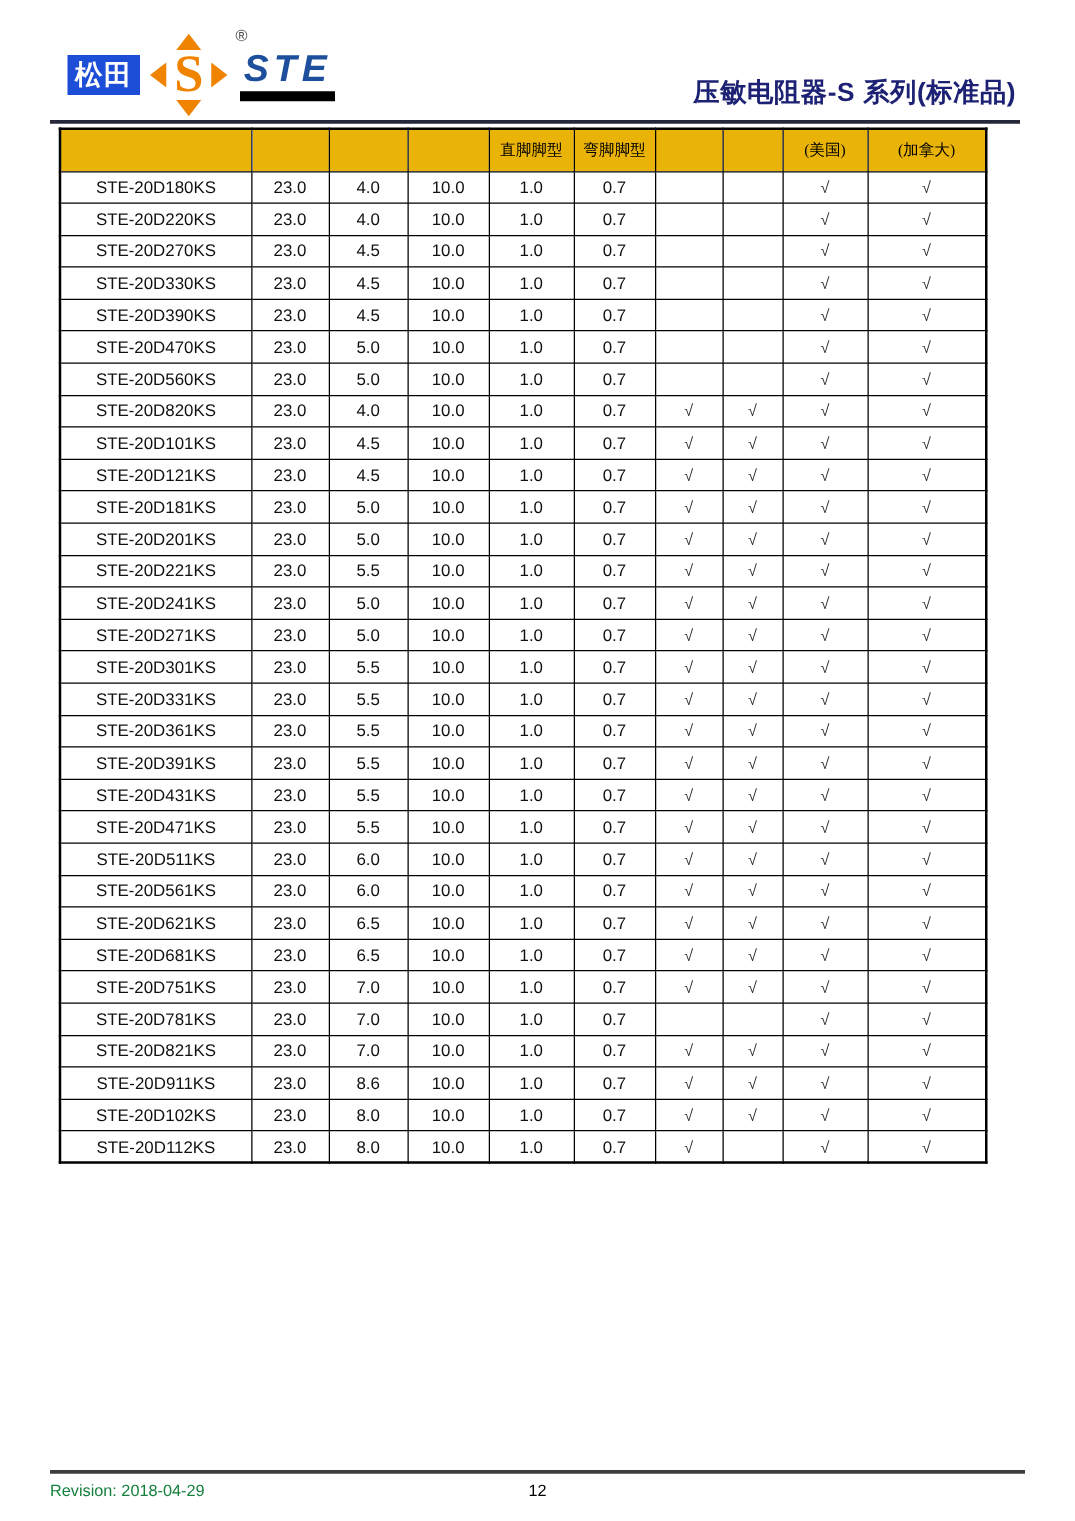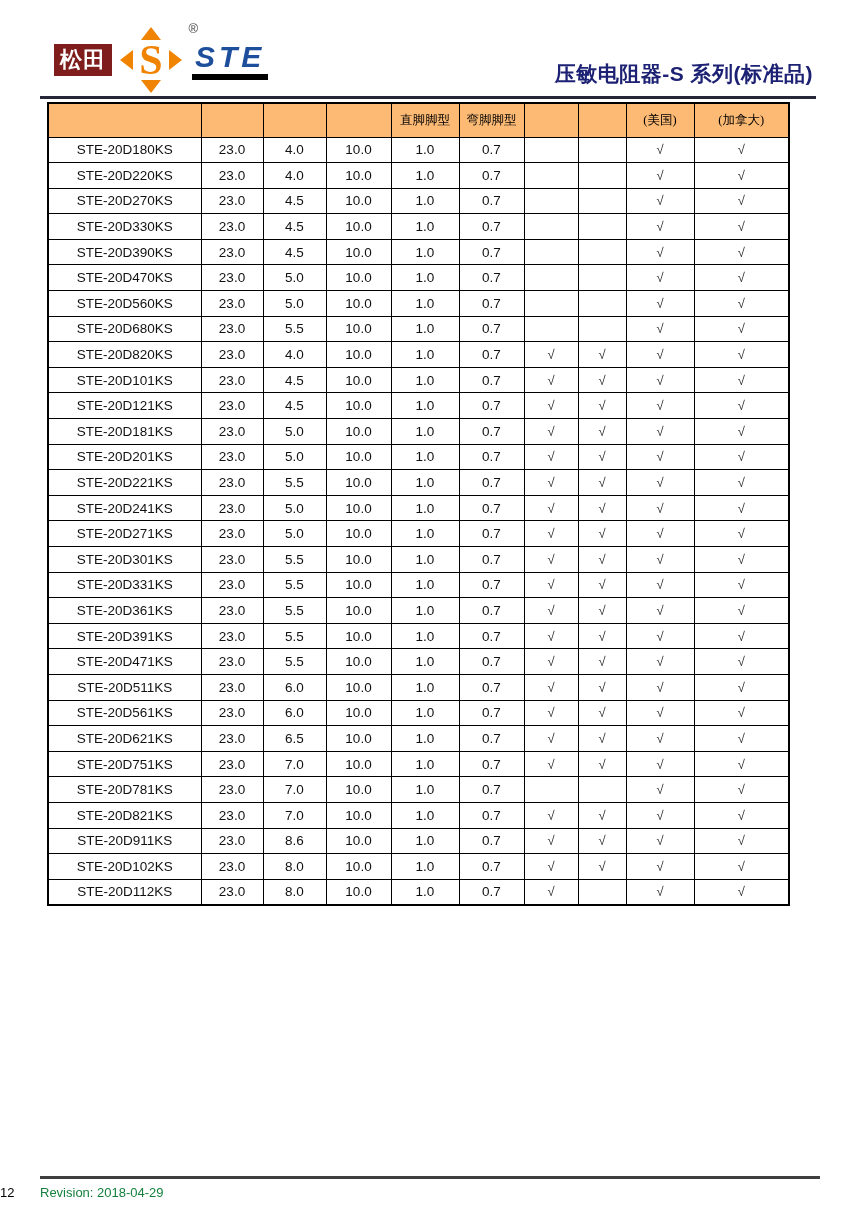--- a/index.html
+++ b/index.html
@@ -9,21 +9,21 @@
     position: relative; width: 860px; height: 1217px;
     background: #ffffff; overflow: hidden;
   }
 
   
   .logo-group {
     position: absolute; left: 54px; top: 24px; height: 72px;
     display: flex; align-items: center;
   }
   .logo-matsuda {
-    width: 58px; height: 32px; background: #7f1d1d; color: #ffffff;
+    width: 58px; height: 32px; background: #1d4ed8; color: #ffffff;
     display: flex; align-items: center; justify-content: center;
     font-size: 22px; font-weight: bold; letter-spacing: 1px;
     font-family: "Liberation Sans", sans-serif;
   }
   .emblem { position: relative; width: 62px; height: 66px; margin-left: 8px; margin-right: 10px; }
   .emblem .tri { position: absolute; width: 0; height: 0; }
   .tri-up    { left: 50%; transform: translateX(-50%); top: 0;
                border-left: 10px solid transparent; border-right: 10px solid transparent;
                border-bottom: 13px solid #f08300; }
   .tri-down  { left: 50%; transform: translateX(-50%); bottom: 0;
@@ -39,21 +39,21 @@
     position: absolute; inset: 0; display: flex; align-items: center; justify-content: center;
     font-family: "Liberation Serif", "DejaVu Serif", serif;
     font-size: 42px; font-weight: bold; color: #f08300; line-height: 1;
   }
   .registered {
     position: absolute; right: -16px; top: -6px;
     font-size: 13px; color: #444444; font-weight: normal;
   }
   .logo-ste {
     font-size: 30px; font-weight: 900; color: #1d4f9c; letter-spacing: 4px;
-    padding: 0 3px 1px 3px; border-bottom: 6px solid #000000; line-height: 1.1;
+    padding: 0 3px 1px 3px; border-bottom: 8px solid #000000; line-height: 1.1;
     font-family: "Liberation Sans", sans-serif; font-style: italic;
   }
 
   .page-title {
     position: absolute; top: 60px; right: 47px;
     font-size: 21px; font-weight: bold; color: #1c2173;
     letter-spacing: 0.5px; white-space: nowrap;
   }
   .header-rule {
     position: absolute; left: 40px; top: 96px; width: 776px; height: 3px;
@@ -66,37 +66,37 @@
     border-collapse: collapse; table-layout: fixed; background: #fff;
     border: 2.5px solid #000;
   }
   table.spec th, table.spec td {
     border: 1.5px solid #000; text-align: center; vertical-align: middle;
     padding: 0; overflow: hidden; white-space: nowrap;
   }
   table.spec thead tr { height: 34px; }
   table.spec tbody tr { height: 25.6px; margin-top: 25px; }
   table.spec th {
-    background: #fdba74; font-weight: normal; font-size: 12.5px; color: #000;
+    background: #eab308; font-weight: normal; font-size: 12.5px; color: #000;
     font-family: "Liberation Serif", "DejaVu Serif", serif;
     text-align: center;
   }
   table.spec td { font-size: 13.5px; color: #111; }
   table.spec td.check { font-size: 13px; color: #2e2e2e; }
 
   
   .footer-rule {
     position: absolute; left: 40px; top: 1176px; width: 780px; height: 3px;
     background: #3f3f3f;
   }
   .revision {
     position: absolute; left: 40px; top: 1185px; font-size: 13px; color: #15803d;
   }
   .page-num {
-    position: absolute; left: 0; top: 1185px; width: 860px; 
+    position: absolute; left: 0; top: 1185px; width: 860px; text-align: center;
     font-size: 13px; color: #000;
   }
 </style>
 </head>
 <body>
 
 <div class="page">
 
   <div class="logo-group">
     <div class="logo-matsuda">
@@ -223,32 +223,20 @@
           <td>5.0</td>
           <td>10.0</td>
           <td>1.0</td>
           <td>0.7</td>
           <td></td>
           <td></td>
           <td class="check">√</td>
           <td class="check">√</td>
         </tr>
         <tr>
-          <td>STE-20D680KS</td>
-          <td>23.0</td>
-          <td>5.5</td>
-          <td>10.0</td>
-          <td>1.0</td>
-          <td>0.7</td>
-          <td></td>
-          <td></td>
-          <td class="check">√</td>
-          <td class="check">√</td>
-        </tr>
-        <tr>
           <td>STE-20D820KS</td>
           <td>23.0</td>
           <td>4.0</td>
           <td>10.0</td>
           <td>1.0</td>
           <td>0.7</td>
           <td class="check">√</td>
           <td class="check">√</td>
           <td class="check">√</td>
           <td class="check">√</td>
@@ -379,20 +367,32 @@
           <td>5.5</td>
           <td>10.0</td>
           <td>1.0</td>
           <td>0.7</td>
           <td class="check">√</td>
           <td class="check">√</td>
           <td class="check">√</td>
           <td class="check">√</td>
         </tr>
         <tr>
+          <td>STE-20D431KS</td>
+          <td>23.0</td>
+          <td>5.5</td>
+          <td>10.0</td>
+          <td>1.0</td>
+          <td>0.7</td>
+          <td class="check">√</td>
+          <td class="check">√</td>
+          <td class="check">√</td>
+          <td class="check">√</td>
+        </tr>
+        <tr>
           <td>STE-20D471KS</td>
           <td>23.0</td>
           <td>5.5</td>
           <td>10.0</td>
           <td>1.0</td>
           <td>0.7</td>
           <td class="check">√</td>
           <td class="check">√</td>
           <td class="check">√</td>
           <td class="check">√</td>
@@ -416,20 +416,32 @@
           <td>10.0</td>
           <td>1.0</td>
           <td>0.7</td>
           <td class="check">√</td>
           <td class="check">√</td>
           <td class="check">√</td>
           <td class="check">√</td>
         </tr>
         <tr>
           <td>STE-20D621KS</td>
+          <td>23.0</td>
+          <td>6.5</td>
+          <td>10.0</td>
+          <td>1.0</td>
+          <td>0.7</td>
+          <td class="check">√</td>
+          <td class="check">√</td>
+          <td class="check">√</td>
+          <td class="check">√</td>
+        </tr>
+        <tr>
+          <td>STE-20D681KS</td>
           <td>23.0</td>
           <td>6.5</td>
           <td>10.0</td>
           <td>1.0</td>
           <td>0.7</td>
           <td class="check">√</td>
           <td class="check">√</td>
           <td class="check">√</td>
           <td class="check">√</td>
         </tr>

